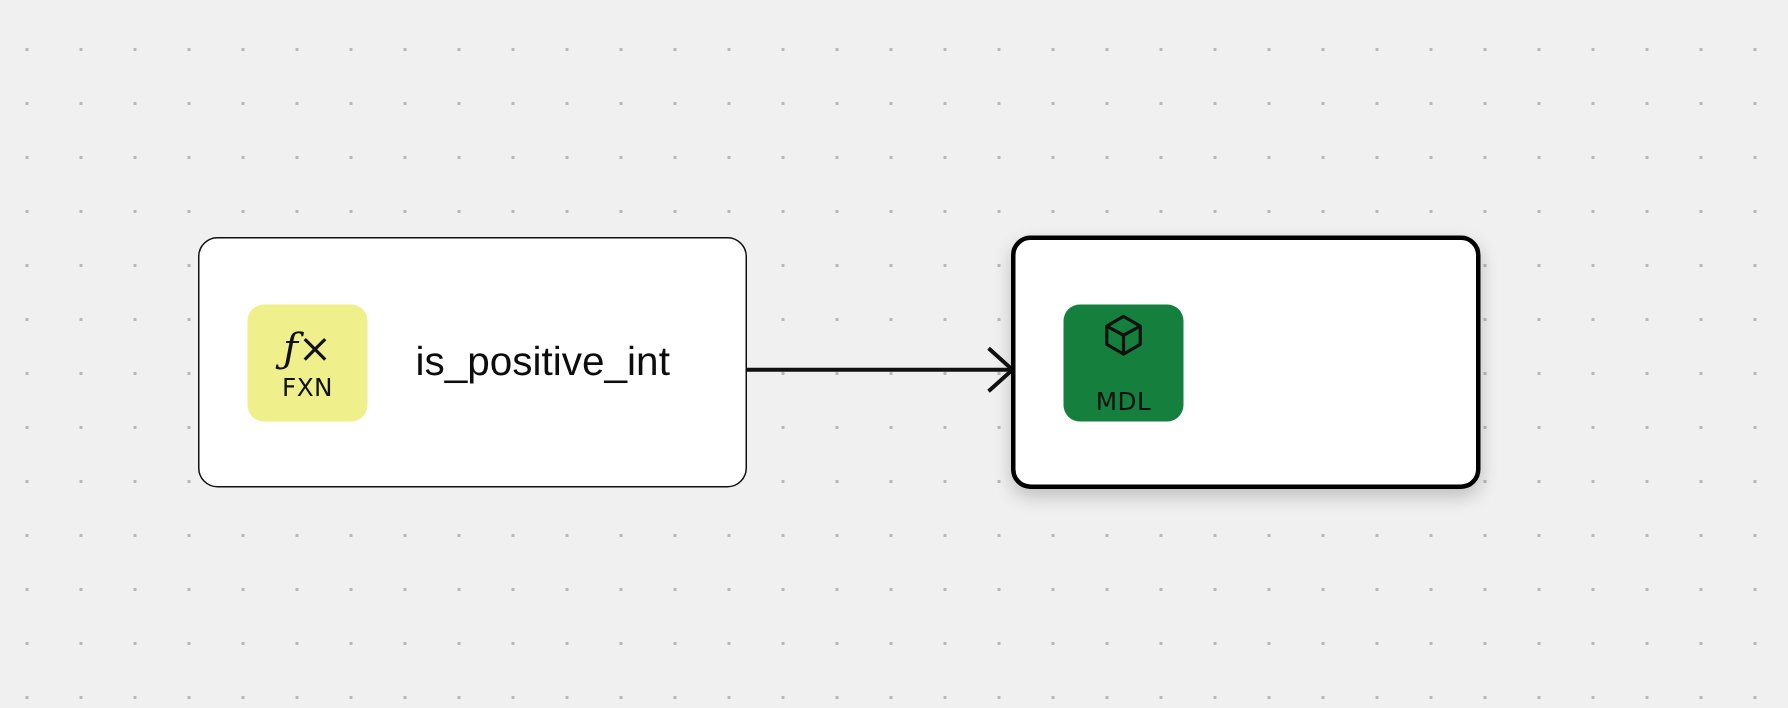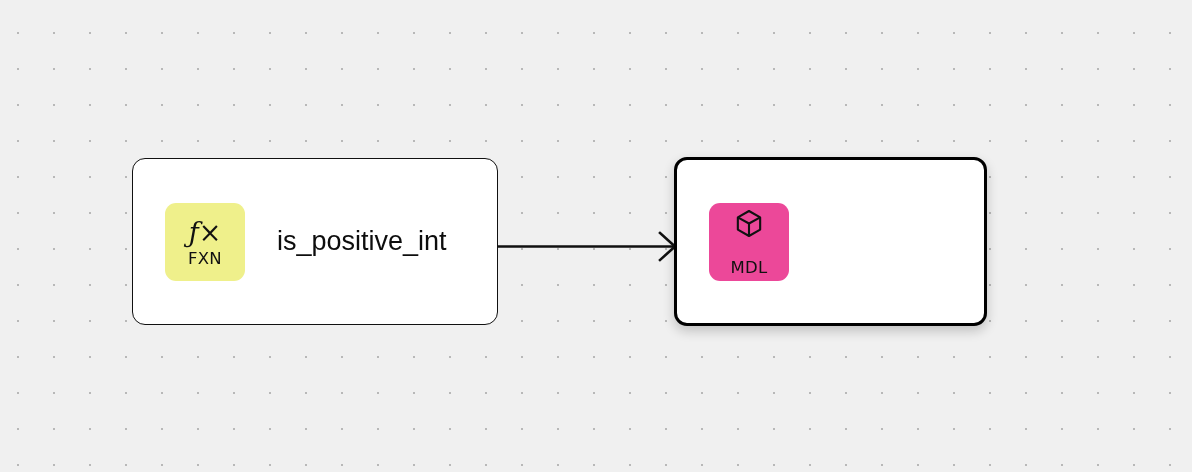--- a/index.html
+++ b/index.html
@@ -73,21 +73,21 @@
     width: 80px;
     height: 78px;
     border-radius: 11px;
     display: flex;
     flex-direction: column;
     align-items: center;
     justify-content: center;
     gap: 1px;
   }
   .badge-fxn { background: #eff08b; }
-  .badge-mdl { background: #ec4899; gap: 20px; }
+  .badge-mdl { background: #15803d; gap: 20px; }
 
   .badge-glyph {
     height: 34px;
     display: flex;
     align-items: center;
     justify-content: center;
     color: #111111;
   }
   .badge-glyph-fxn {
     font-family: "DejaVu Serif", serif;

